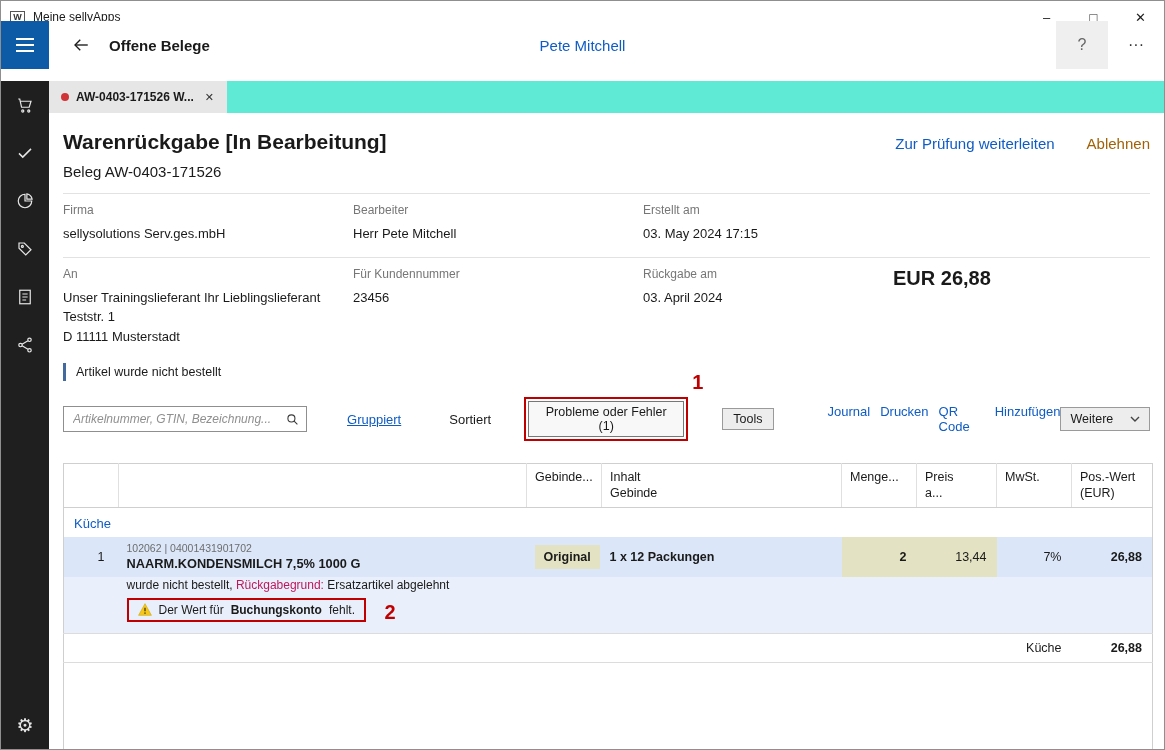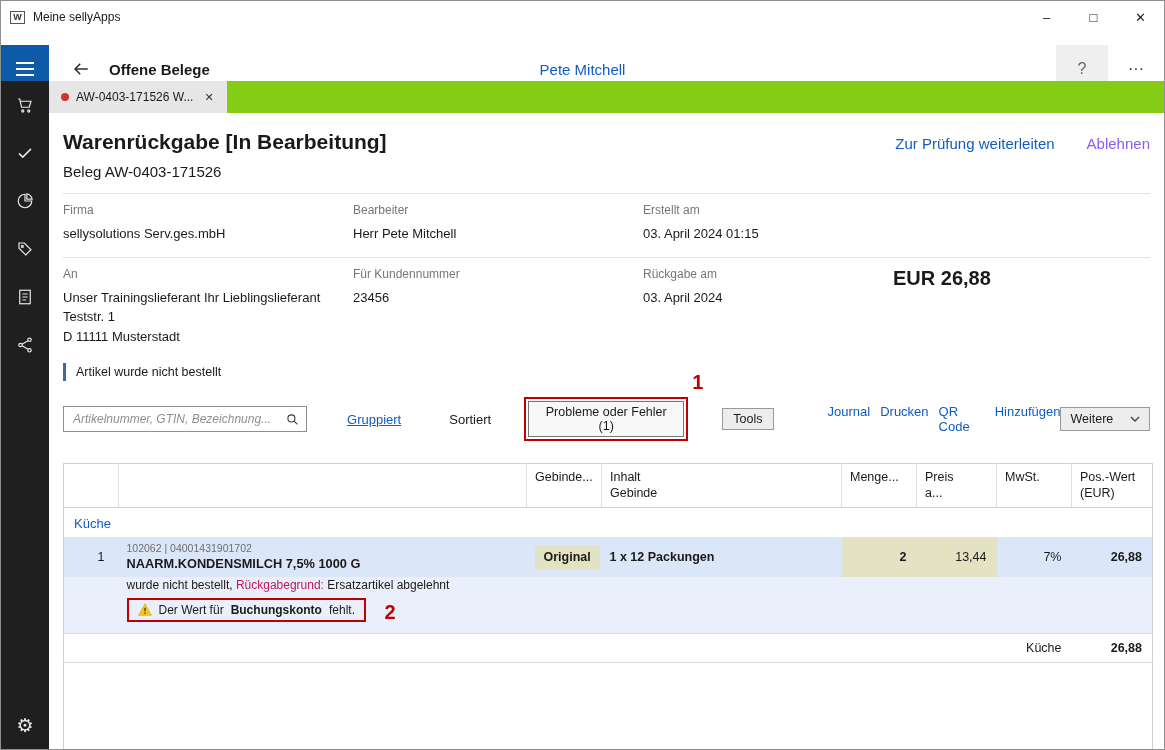--- a/index.html
+++ b/index.html
@@ -12,51 +12,51 @@
 
   
   .titlebar { height: 32px; display: flex; align-items: center; background: #fff; }
   .win-icon { margin-left: 9px; font-size: 9px; font-weight: bold; border: 1px solid #555;
               width: 15px; height: 13px; line-height: 11px; text-align: center; color: #333; }
   .win-title { margin-left: 8px; font-size: 12px; }
   .win-controls { margin-left: auto; display: flex; height: 32px; }
   .win-btn { width: 47px; display: flex; align-items: center; justify-content: center; font-size: 13px; color: #1a1a1a; }
 
   
-  .appheader { position: absolute; top: 44px; left: 0; right: 0; height: 48px; display: flex; align-items: center; background: #fff; }
+  .appheader { position: absolute; top: 20px; left: 0; right: 0; height: 48px; display: flex; align-items: center; background: #fff; }
   .hamburger-btn { width: 48px; height: 48px; background: #0d5aa7; display: flex; flex-direction: column;
                    justify-content: center; align-items: center; gap: 4px; flex: none; }
   .hamburger-btn i { width: 18px; height: 2px; background: #fff; }
   .back-btn { width: 40px; height: 48px; display: flex; align-items: center; justify-content: center; margin-left: 12px; }
   .hdr-title { font-size: 15px; font-weight: bold; margin-left: 8px; }
   .hdr-user { position: absolute; left: 50%; transform: translateX(-50%); color: #0f5cc5; font-size: 15px; }
   .hdr-help { margin-left: auto; width: 52px; height: 48px; display: flex; align-items: center; justify-content: center;
               background: #efefef; color: #666; font-size: 16px; }
   .hdr-more { width: 56px; height: 48px; display: flex; align-items: center; justify-content: center; font-size: 16px; color: #333; }
 
   
   .sidebar { position: absolute; top: 80px; left: 0; width: 48px; bottom: 0; background: #1f1f1f; }
   .side-btn { width: 48px; height: 48px; display: flex; align-items: center; justify-content: center; }
   .side-gear { position: absolute; bottom: 3px; left: 0; width: 48px; height: 42px; display: flex;
                align-items: center; justify-content: center; color: #e6e6e6; font-size: 19px; }
 
   
-  .tabbar { position: absolute; top: 80px; left: 48px; right: 0; height: 32px; background: #84cc16; display: flex; }
+  .tabbar { position: absolute; top: 80px; left: 48px; right: 0; height: 32px; background: #5eead4; display: flex; font-weight: bold; }
   .tab { display: flex; align-items: center; gap: 7px; padding: 0 9px 0 12px; background: #e6e6e6; font-size: 12px; }
   .tab-dot { width: 8px; height: 8px; border-radius: 50%; background: #d13438; flex: none; }
   .tab-close { font-size: 11px; color: #333; padding: 2px 4px; }
 
   
   .content { position: absolute; top: 112px; left: 48px; right: 0; bottom: 0; background: #fff; padding: 0 14px; overflow: hidden; }
 
   .doc-top { display: flex; align-items: baseline; margin-top: 17px; }
   .doc-title { font-size: 21px; font-weight: bold; }
   .doc-actions { margin-left: auto; display: flex; gap: 32px; font-size: 15px; }
   .link { color: #0f5cc5; cursor: pointer; }
-  .action-reject { color: #8b5cf6; }
+  .action-reject { color: #a16207; }
   .doc-subtitle { font-size: 15px; margin-top: 9px; }
 
   .fields-row1 { display: grid; grid-template-columns: 290px 290px 1fr; margin-top: 13px;
                  border-top: 1px solid #e2e2e2; border-bottom: 1px solid #e2e2e2; padding: 9px 0 13px; }
   .fields-row2 { display: grid; grid-template-columns: 290px 290px 250px 1fr; padding: 9px 0 8px; }
   .f-label { font-size: 12px; color: #767676; margin-bottom: 7px; }
   .f-value { font-size: 13px; line-height: 1.5; }
   .total-box { text-align: left; }
   .total-amount { font-size: 20px; font-weight: bold; }
   .total-pos { font-size: 12px; margin-top: 7px; }
@@ -205,21 +205,21 @@
       <div>
         <div class="f-label">Firma</div>
         <div class="f-value">sellysolutions Serv.ges.mbH</div>
       </div>
       <div>
         <div class="f-label">Bearbeiter</div>
         <div class="f-value">Herr Pete Mitchell</div>
       </div>
       <div>
         <div class="f-label">Erstellt am</div>
-        <div class="f-value">03. April 2024 01:15</div>
+        <div class="f-value">03. May 2024 17:15</div>
       </div>
     </div>
 
     <div class="fields-row2">
       <div>
         <div class="f-label">An</div>
         <div class="f-value">
           <div>Unser Trainingslieferant Ihr Lieblingslieferant</div>
           <div>Teststr. 1</div>
           <div>D 11111 Musterstadt</div>

